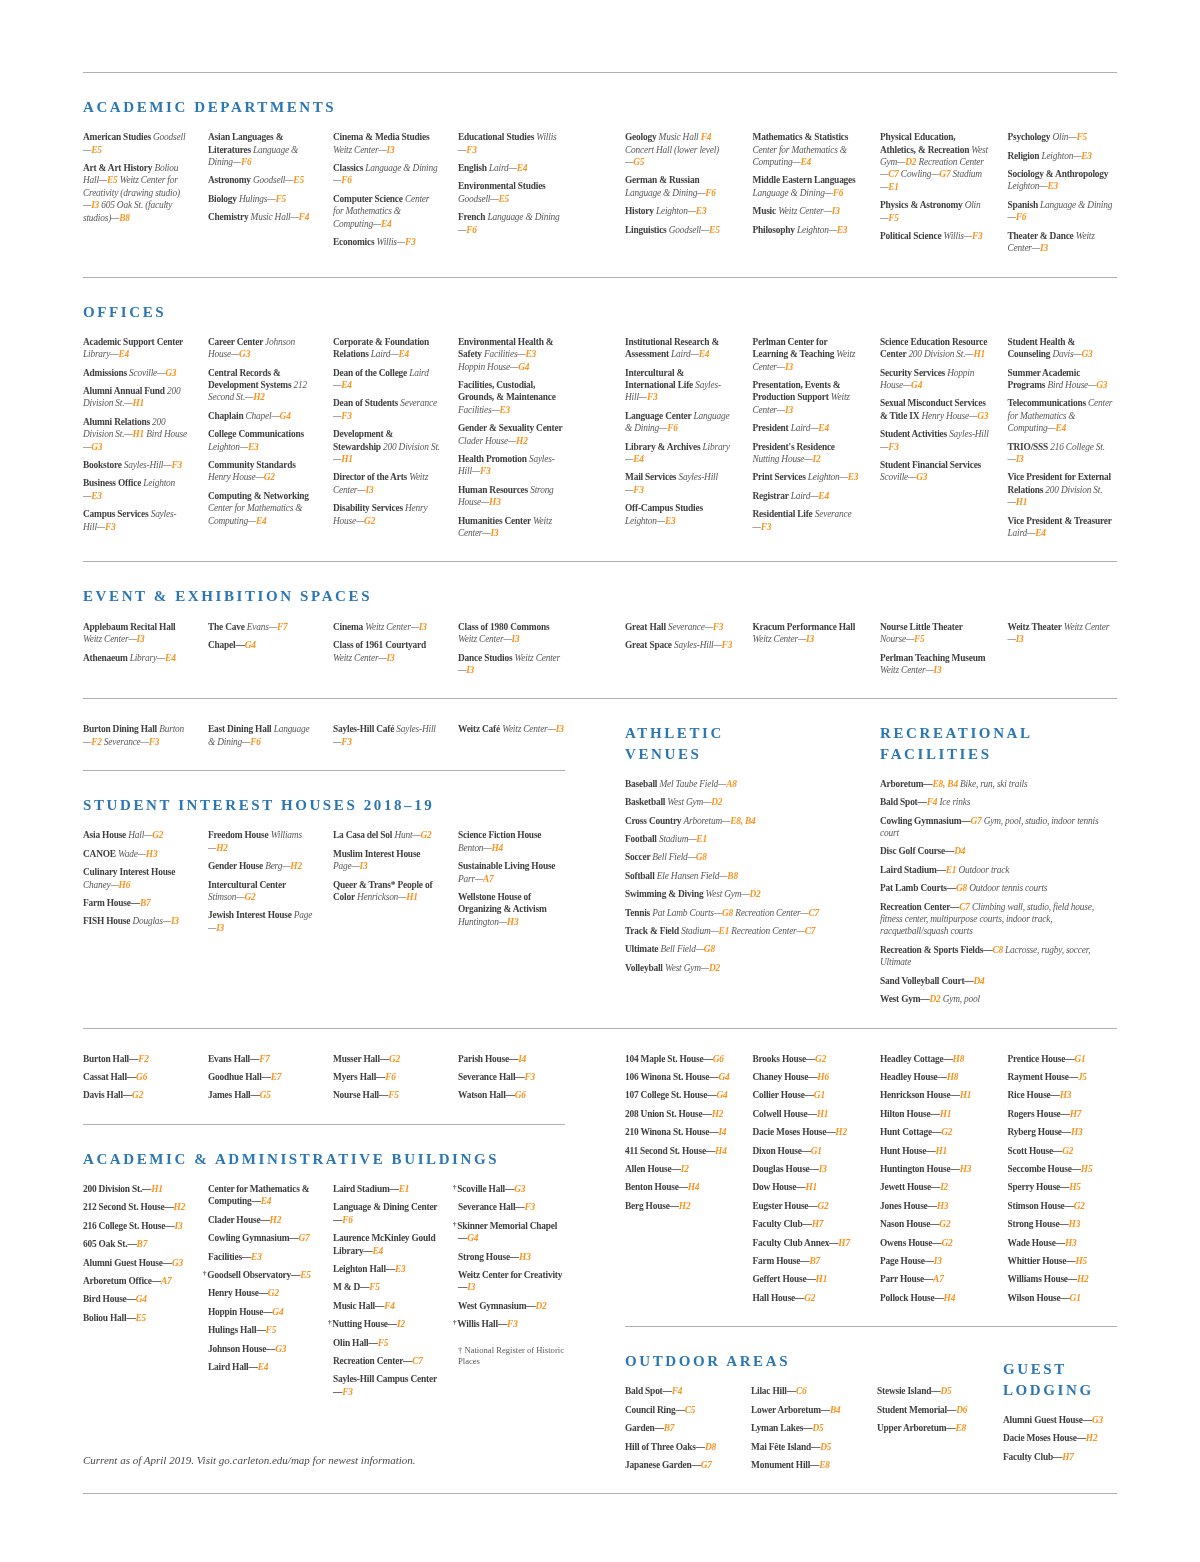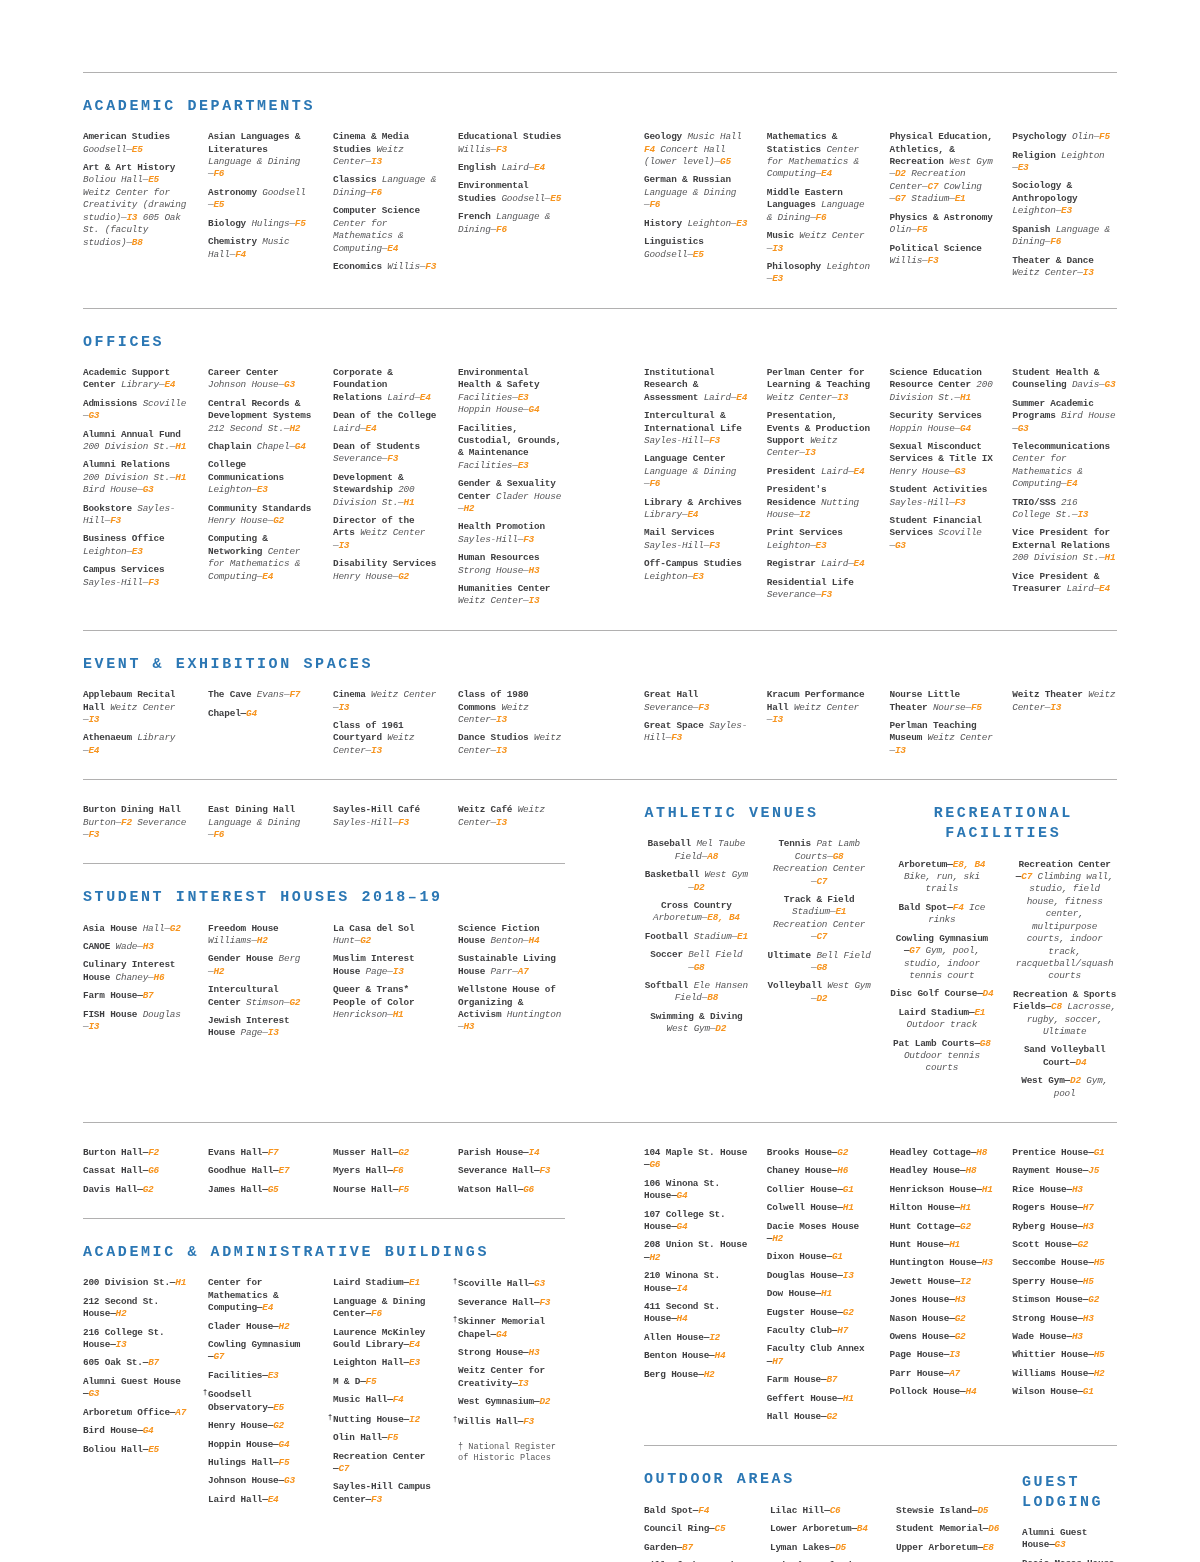--- a/index.html
+++ b/index.html
@@ -1,50 +1,50 @@
 <!DOCTYPE html>
 <html><head>
 <meta charset="utf-8">
 <style>
   html,body{margin:0;padding:0;background:#ffffff;}
   .page{
     width:1200px;height:1562px;box-sizing:border-box;
     padding:72px 83px 0 83px;background:#fff;overflow:hidden;
-    font-family:Liberation Mono, monospace;
+    font-family:Liberation Serif, serif;
   }
   .rule{border:0;border-top:1.5px solid #b1b0b0;margin:0;}
   .section{padding:24px 0 16px;}
   .section-title{
     margin:0 0 14px;font-size:15px;font-weight:700;
     letter-spacing:2.6px;color:#2b77b4;line-height:1.35;
   }
   .narrow{max-width:175px;}
-  .fullrow{display:flex;gap:79px;align-items:flex-start;}
+  .fullrow{display:flex;gap:60px;align-items:flex-start;}
   .halfL{width:482px;flex:none;}
   .halfR{flex:1;min-width:0;}
   .grid{display:grid;column-gap:18px;align-items:start;}
   .g4{grid-template-columns:repeat(4,1fr);}
   .g3{grid-template-columns:repeat(3,1fr);}
-  .g2{grid-template-columns:repeat(2,1fr);}
+  .g2{grid-template-columns:repeat(1,1fr);}
   .g1{grid-template-columns:1fr;}
   .entry{
     margin:0 0 6px;font-size:9.4px;line-height:1.32;
     letter-spacing:-0.2px;color:#3f3f41;
   }
   .nm{font-weight:700;color:#3f3f41;}
   .loc{font-style:italic;color:#59595b;}
   .code{font-style:italic;font-weight:700;color:#f7941e;}
   .dag{
     display:inline-block;font-size:7px;vertical-align:3px;
     position:relative;left:-5px;margin-right:-4px;
     color:#3f3f41;font-weight:700;
   }
   .fn{display:inline-block;margin-top:8px;font-size:8.6px;color:#59595b;letter-spacing:0;}
   .duo{display:flex;gap:18px;}
-  .duo > .section{flex:1;min-width:0;text-align:center;}
+  .duo > .section{flex:1;min-width:0;}
   .duo2{display:flex;gap:18px;align-items:center;}
   .duo2 .outdoor{flex:0 0 360px;}
   .duo2 .guest{flex:1;min-width:0;}
   .footer-note{
     margin:34px 0 0;font-size:11px;font-style:italic;color:#4a4a4c;letter-spacing:0;
   }
 </style>
 </head>
 <body>
 

